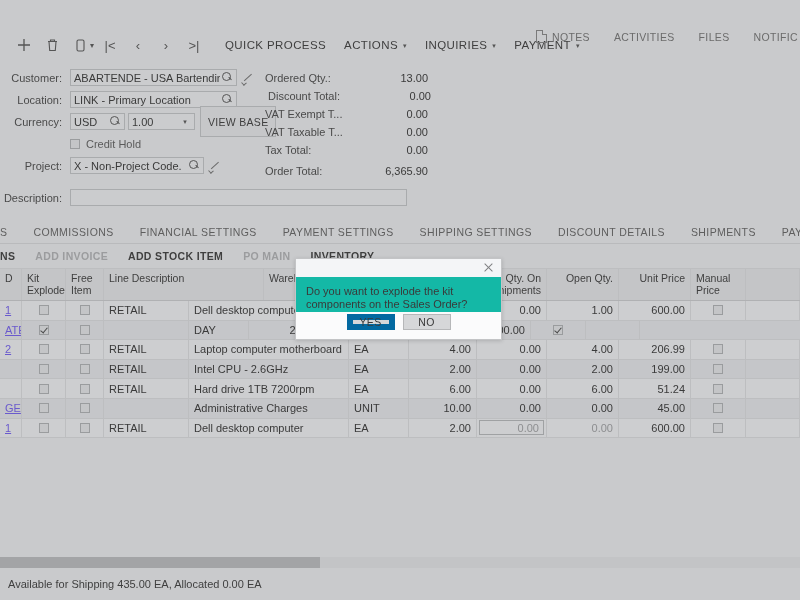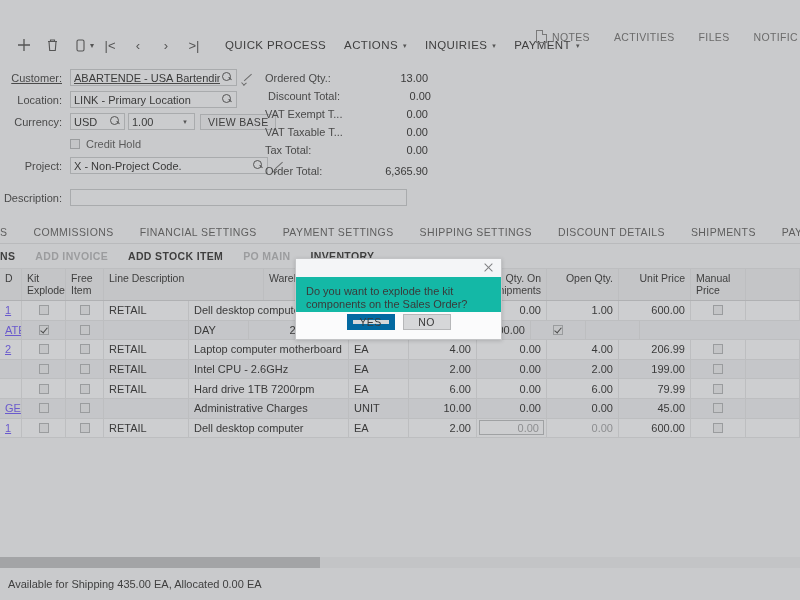--- a/index.html
+++ b/index.html
@@ -37,21 +37,21 @@
     position:relative;overflow:hidden;white-space:nowrap;
   }
   .inp .txt{overflow:hidden;text-overflow:clip;white-space:nowrap;flex:1;}
   .mag{width:11px;height:11px;flex:0 0 auto;position:relative;margin-left:2px;}
   .mag:before{content:"";position:absolute;left:0;top:0;width:7px;height:7px;border:1.2px solid #555;border-radius:50%;}
   .mag:after{content:"";position:absolute;left:6px;top:6px;width:4px;height:1.2px;background:#555;transform:rotate(45deg);}
   .pencil{width:12px;height:12px;margin-left:5px;position:relative;cursor:pointer;}
   .pencil:before{content:"";position:absolute;left:1px;top:5px;width:10px;height:1.4px;background:#6a6a6a;transform:rotate(-42deg);}
   .pencil:after{content:"";position:absolute;left:0px;top:9px;width:3px;height:3px;border-left:1.4px solid #6a6a6a;border-bottom:1.4px solid #6a6a6a;transform:rotate(-42deg);}
   .ddarrow{width:12px;display:flex;align-items:center;justify-content:center;font-size:7px;color:#555;}
-  .btn-flat{height:16px;border:1px solid #a9abad;background:#c6c7c9;font-size:10.5px;color:#3f3f3f;
+  .btn-flat{height:31px;border:1px solid #a9abad;background:#c6c7c9;font-size:10.5px;color:#3f3f3f;
     display:flex;align-items:center;justify-content:center;padding:0 7px;cursor:pointer;letter-spacing:.3px;box-sizing:border-box;}
   .chk{width:10px;height:10px;border:1px solid #9a9c9e;background:#c4c5c7;box-sizing:border-box;display:inline-block;position:relative;}
   .chk.on:after{content:"";position:absolute;left:2px;top:0px;width:3px;height:6px;border-right:1.4px solid #4a4a4a;border-bottom:1.4px solid #4a4a4a;transform:rotate(40deg);}
   .chklabel{font-size:11px;color:#5a5a5a;margin-left:6px;}
 
   
   .sum-row{position:absolute;display:flex;align-items:center;height:17px;font-size:11px;}
   .sum-lbl{width:95px;color:#4a4a4a;}
   .sum-val{width:68px;text-align:right;color:#3a3a3a;}
 
@@ -165,21 +165,21 @@
     <span class="caret">▾</span>
   </div>
   <div class="tb-menu">
     <span>PAYMENT</span>
     <span class="caret">▾</span>
   </div>
 </div>
 
 <div class="form-area">
 
-  <div class="fld-row" style="left:0;top:6px;text-decoration:underline;">
+  <div class="fld-row" style="left:0;top:6px;">
     <div class="fld-lbl">Customer:</div>
     <div class="inp" style="width:167px;">
       <span class="txt">ABARTENDE - USA Bartending Schoo</span>
       <span class="mag"></span>
     </div>
     <span class="pencil"></span>
   </div>
 
   <div class="fld-row" style="left:0;top:28px;">
     <div class="fld-lbl">Location:</div>
@@ -202,21 +202,21 @@
     <div class="btn-flat" style="margin-left:5px;">VIEW BASE</div>
   </div>
 
   <div class="fld-row" style="left:70px;top:72px;">
     <span class="chk"></span>
     <span class="chklabel">Credit Hold</span>
   </div>
 
   <div class="fld-row" style="left:0;top:94px;">
     <div class="fld-lbl">Project:</div>
-    <div class="inp" style="width:198px;">
+    <div class="inp" style="width:134px;">
       <span class="txt">X - Non-Project Code.</span>
       <span class="mag"></span>
     </div>
     <span class="pencil"></span>
   </div>
 
   <div class="fld-row" style="left:0;top:126px;">
     <div class="fld-lbl">Description:</div>
     <div class="inp" style="width:337px;">
       <span class="txt"></span>
@@ -376,21 +376,21 @@
         </div>
         <div class="gcell ctr" style="width: 38px; flex: 0 0 38px;">
           <span class="chk"></span>
         </div>
         <div class="gcell" style="width: 85px; flex: 0 0 85px;">RETAIL</div>
         <div class="gcell" style="width: 160px; flex: 0 0 160px;">Hard drive 1TB 7200rpm</div>
         <div class="gcell" style="width: 60px; flex: 0 0 60px;">EA</div>
         <div class="gcell num" style="width: 68px; flex: 0 0 68px;">6.00</div>
         <div class="gcell num" style="width: 70px; flex: 0 0 70px;">0.00</div>
         <div class="gcell num" style="width: 72px; flex: 0 0 72px;">6.00</div>
-        <div class="gcell num" style="width: 72px; flex: 0 0 72px;">79.99</div>
+        <div class="gcell num" style="width: 72px; flex: 0 0 72px;">51.24</div>
         <div class="gcell ctr" style="width: 55px; flex: 0 0 55px;">
           <span class="chk"></span>
         </div>
         <div class="gcell" style="width: 54px; flex: 0 0 54px;"></div>
       </div>
       <div class="grow rowB">
         <div class="gcell" style="width: 22px; flex: 0 0 22px;">
           <span class="lnk">GE</span>
         </div>
         <div class="gcell ctr" style="width: 44px; flex: 0 0 44px;">

